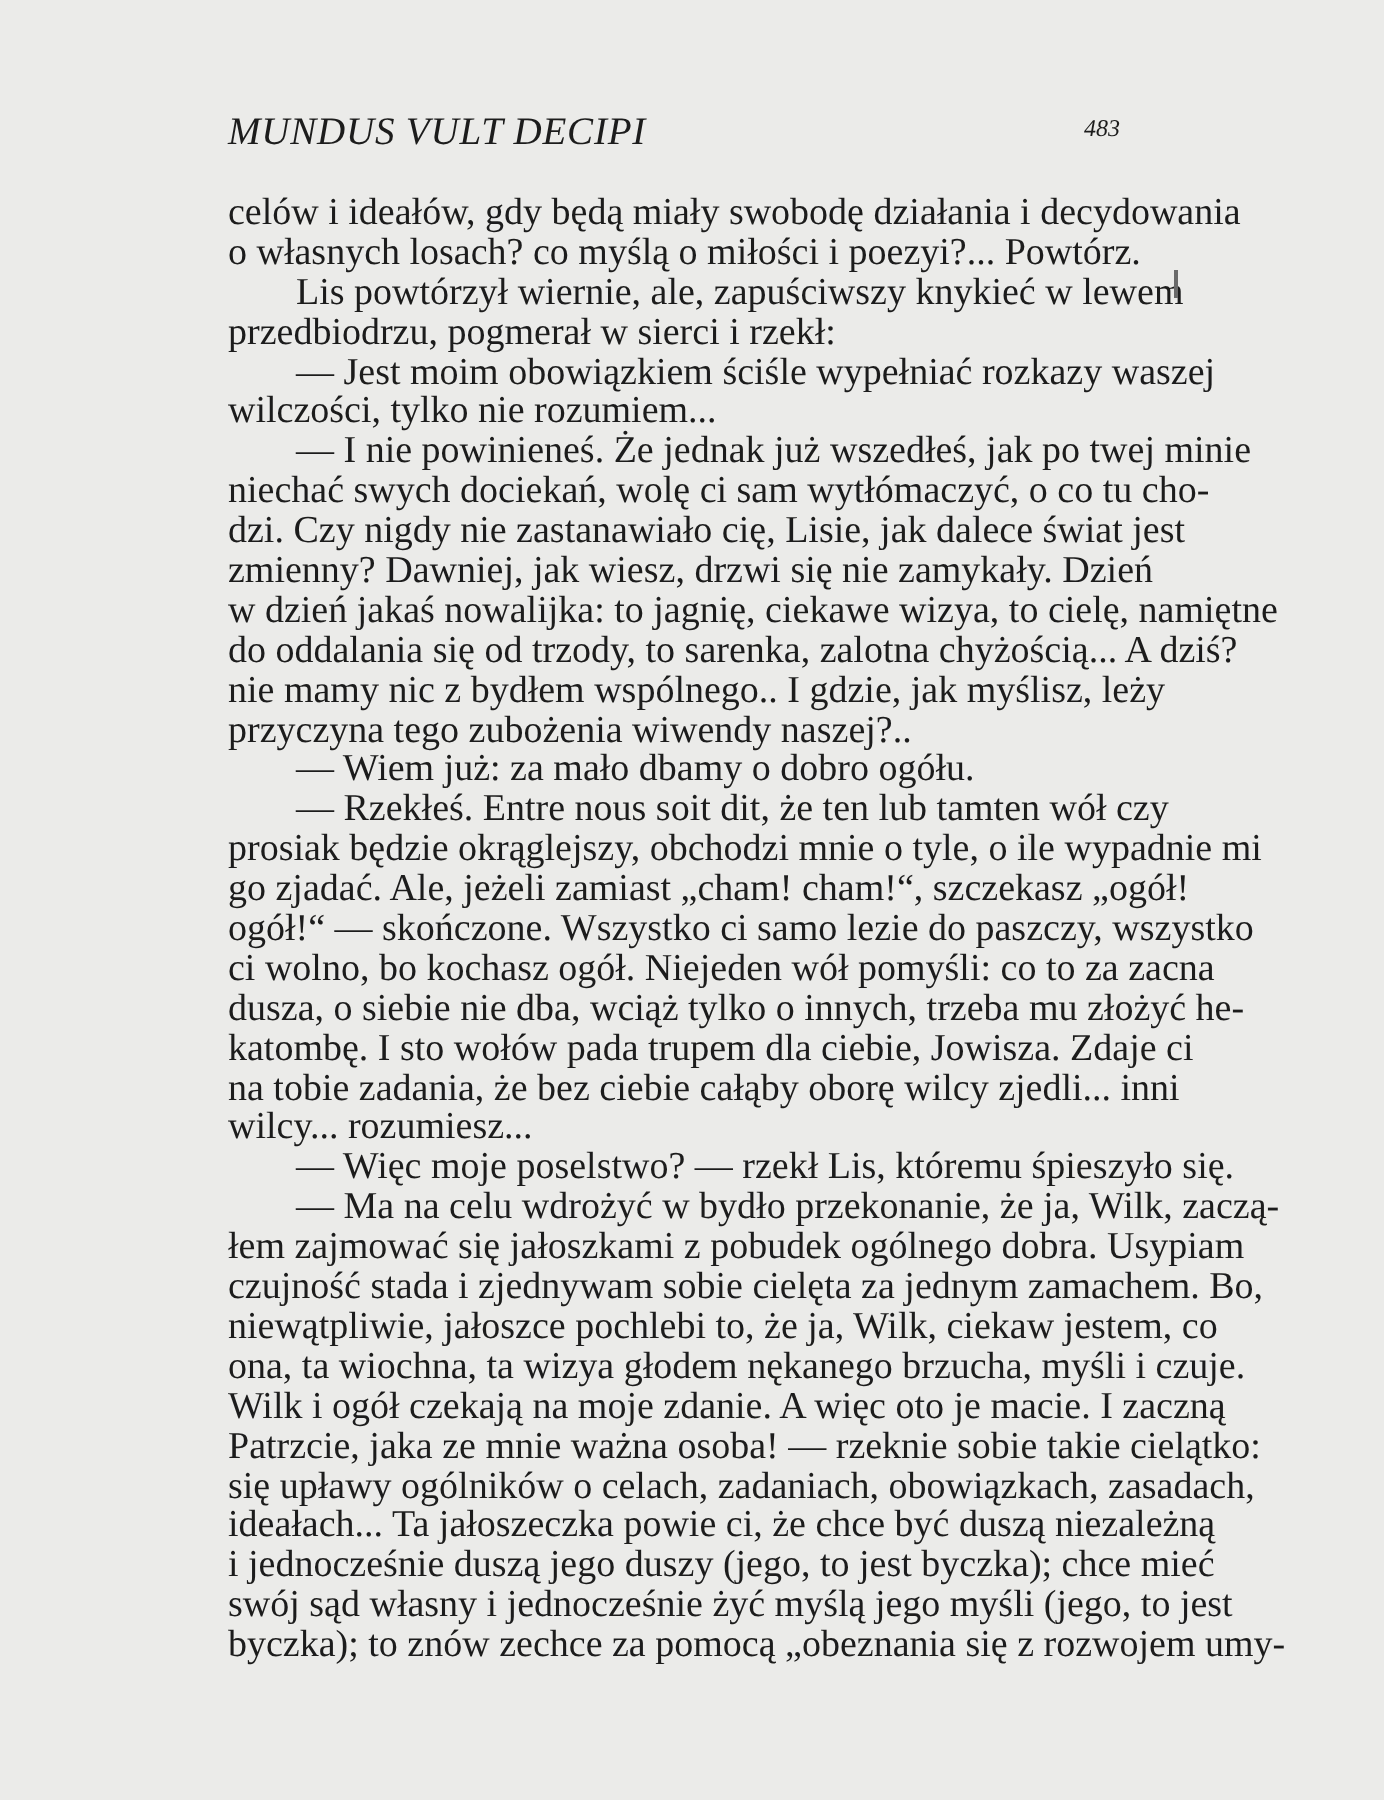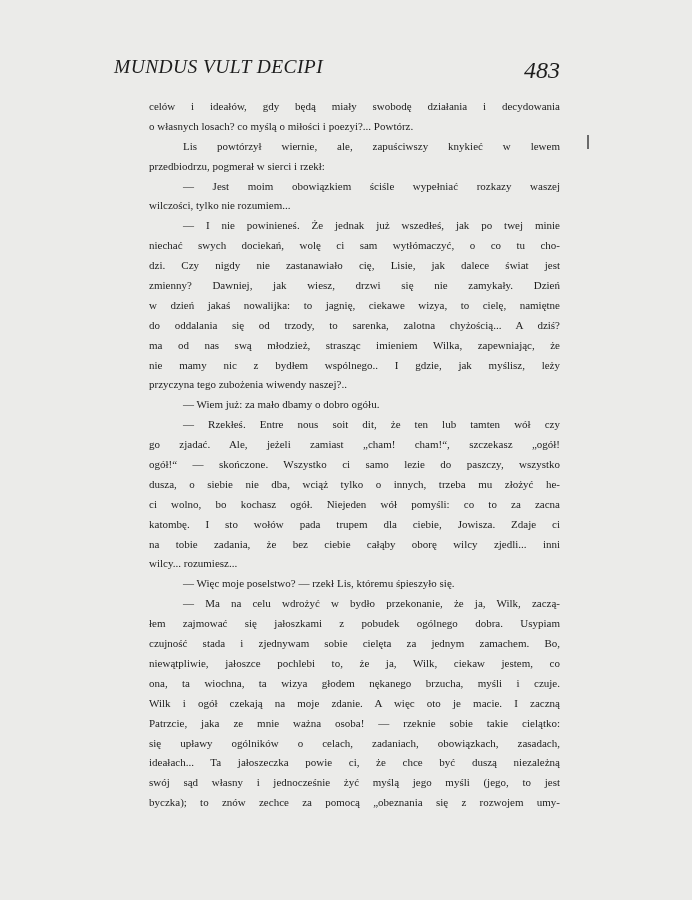--- a/index.html
+++ b/index.html
@@ -14,32 +14,31 @@
     .page { position: absolute; left: 0; top: 0; width: 692px; height: 900px; padding-left: 26px; }
     .running-head {
       position: absolute; left: 114px; top: 56px; width: 446px; height: 26px;
     }
     .head-title {
       position: absolute; left: 0; top: 0;
       font-style: italic; font-size: 19.5px; letter-spacing: 0.4px;
     }
     .head-page {
       position: absolute; right: 0; top: 1px;
-      font-style: italic; font-size: 24px;
+      font-style: italic; font-size: 12px;
     }
     .body-text {
       position: absolute; left: 114px; top: 97px; width: 446px;
     }
     .line {
       height: 19.9px; line-height: 19.9px;
-      font-size: 11px;
+      font-size: 19px;
       white-space: nowrap;
       text-align: justify;
       text-align-last: justify;
-      margin-left: 35px;
     }
     .line.last { text-align-last: left; }
     .line.indent { padding-left: 34px; }
     .margin-mark {
       position: absolute; left: 587px; top: 135px;
       width: 2px; height: 14px; background: #6a6a6a;
     }
   </style>
 </head>
 <body>
@@ -56,40 +55,41 @@
       <div class="line indent">Lis powtórzył wiernie, ale, zapuściwszy knykieć w lewem</div>
       <div class="line last">przedbiodrzu, pogmerał w sierci i rzekł:</div>
       <div class="line indent">— Jest moim obowiązkiem ściśle wypełniać rozkazy waszej</div>
       <div class="line last">wilczości, tylko nie rozumiem...</div>
       <div class="line indent">— I nie powinieneś. Że jednak już wszedłeś, jak po twej minie</div>
       <div class="line">niechać swych dociekań, wolę ci sam wytłómaczyć, o co tu cho-</div>
       <div class="line">dzi. Czy nigdy nie zastanawiało cię, Lisie, jak dalece świat jest</div>
       <div class="line">zmienny? Dawniej, jak wiesz, drzwi się nie zamykały. Dzień</div>
       <div class="line">w dzień jakaś nowalijka: to jagnię, ciekawe wizya, to cielę, namiętne</div>
       <div class="line">do oddalania się od trzody, to sarenka, zalotna chyżością... A dziś?</div>
-      <div class="line">ma od nas swą młodzież, strasząc imieniem Wilka, zapewniając, że</div>
       <div class="line">nie mamy nic z bydłem wspólnego.. I gdzie, jak myślisz, leży</div>
       <div class="line last">przyczyna tego zubożenia wiwendy naszej?..</div>
       <div class="line indent last">— Wiem już: za mało dbamy o dobro ogółu.</div>
       <div class="line indent">— Rzekłeś. Entre nous soit dit, że ten lub tamten wół czy</div>
+      <div class="line">prosiak będzie okrąglejszy, obchodzi mnie o tyle, o ile wypadnie mi</div>
       <div class="line">go zjadać. Ale, jeżeli zamiast „cham! cham!“, szczekasz „ogół!</div>
       <div class="line">ogół!“ — skończone. Wszystko ci samo lezie do paszczy, wszystko</div>
+      <div class="line">ci wolno, bo kochasz ogół. Niejeden wół pomyśli: co to za zacna</div>
       <div class="line">dusza, o siebie nie dba, wciąż tylko o innych, trzeba mu złożyć he-</div>
-      <div class="line">ci wolno, bo kochasz ogół. Niejeden wół pomyśli: co to za zacna</div>
       <div class="line">katombę. I sto wołów pada trupem dla ciebie, Jowisza. Zdaje ci</div>
       <div class="line">na tobie zadania, że bez ciebie całąby oborę wilcy zjedli... inni</div>
       <div class="line last">wilcy... rozumiesz...</div>
       <div class="line indent last">— Więc moje poselstwo? — rzekł Lis, któremu śpieszyło się.</div>
       <div class="line indent">— Ma na celu wdrożyć w bydło przekonanie, że ja, Wilk, zaczą-</div>
       <div class="line">łem zajmować się jałoszkami z pobudek ogólnego dobra. Usypiam</div>
       <div class="line">czujność stada i zjednywam sobie cielęta za jednym zamachem. Bo,</div>
       <div class="line">niewątpliwie, jałoszce pochlebi to, że ja, Wilk, ciekaw jestem, co</div>
       <div class="line">ona, ta wiochna, ta wizya głodem nękanego brzucha, myśli i czuje.</div>
       <div class="line">Wilk i ogół czekają na moje zdanie. A więc oto je macie. I zaczną</div>
       <div class="line">Patrzcie, jaka ze mnie ważna osoba! — rzeknie sobie takie cielątko:</div>
       <div class="line">się upławy ogólników o celach, zadaniach, obowiązkach, zasadach,</div>
       <div class="line">ideałach... Ta jałoszeczka powie ci, że chce być duszą niezależną</div>
+      <div class="line">i jednocześnie duszą jego duszy (jego, to jest byczka); chce mieć</div>
       <div class="line">swój sąd własny i jednocześnie żyć myślą jego myśli (jego, to jest</div>
       <div class="line">byczka); to znów zechce za pomocą „obeznania się z rozwojem umy-</div>
     </div>
 
   <div class="margin-mark"></div>
 </div>
 
 </body></html>

